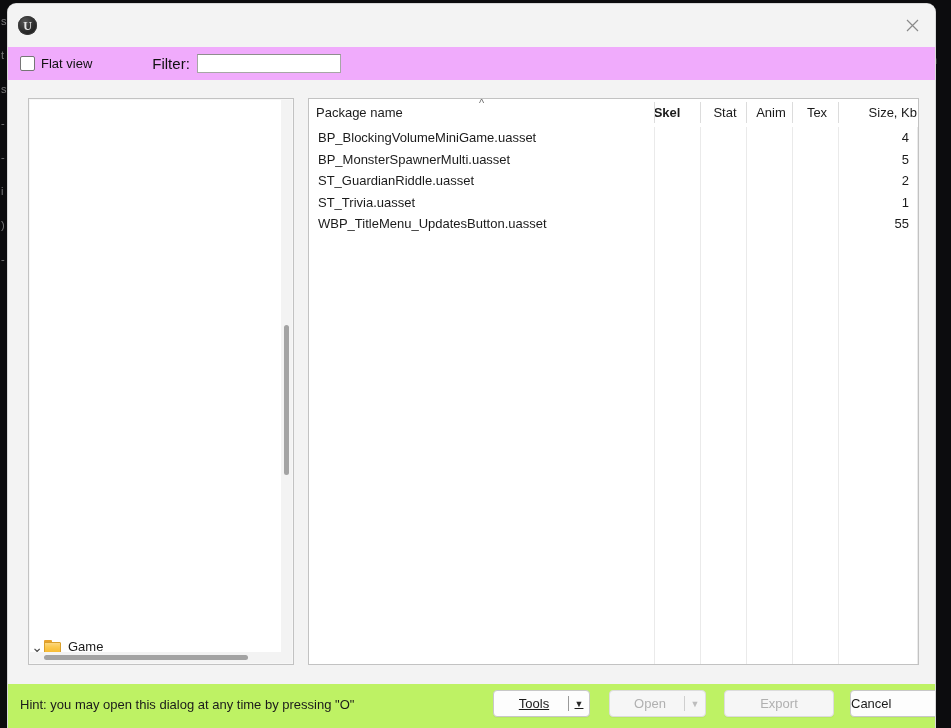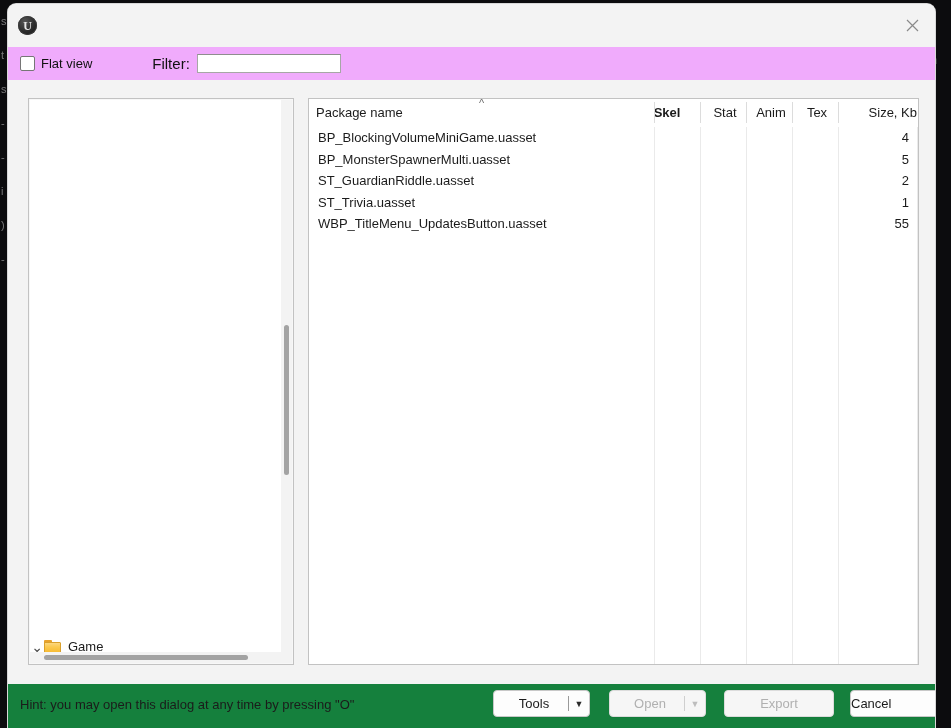--- a/index.html
+++ b/index.html
@@ -152,21 +152,21 @@
   }
   .lrow .fname{
     position:absolute;left:9px;font-size:13px;color:#1b1b1b;
   }
   .lrow .fsize{
     position:absolute;width:70px;text-align:right;font-size:13px;color:#1b1b1b;
   }
 
   
   #footer{
-    position:absolute;left:0;right:0;top:680px;height:44px;background:#15803d;
+    position:absolute;left:0;right:0;top:680px;height:44px;background:#bef264;
   }
   #hint{
     position:absolute;left:12px;top:13px;font-size:13px;color:#1b1b1b;
   }
   .btn{
     position:absolute;top:6px;height:27px;box-sizing:border-box;
     border:1px solid #c8c8c8;border-radius:4px;background:#fdfdfd;
     display:flex;align-items:center;
     font-size:13px;color:#1b1b1b;
     box-shadow:0 1px 0 rgba(0,0,0,.03);
@@ -174,21 +174,21 @@
   .btn.split{justify-content:flex-start;}
   .btn .splitlbl{flex:1;text-align:center;padding-left:6px;}
   .btn .sep{width:1px;height:15px;background:#9a9a9a;}
   .btn .caret{
     width:20px;display:flex;align-items:center;justify-content:center;
     font-size:9px;color:#2a2a2a;
   }
   .btn.disabled{color:#b0b0b0;background:#f6f6f6;border-color:#dcdcdc;}
   .btn.disabled .sep{background:#cfcfcf;}
   .btn.disabled .caret{color:#bdbdbd;}
-  #btn-tools{left:485px;width:97px;}
+  #btn-tools{left:485px;width:97px;text-decoration:underline;}
   #btn-open{left:601px;width:97px;}
   #btn-export{left:716px;width:110px;justify-content:center;}
   #btn-cancel{left:842px;width:93px;}
 </style>
 </head>
 <body>
 
 <div id="backdrop">
   <div id="bg-text-left">s
 t

